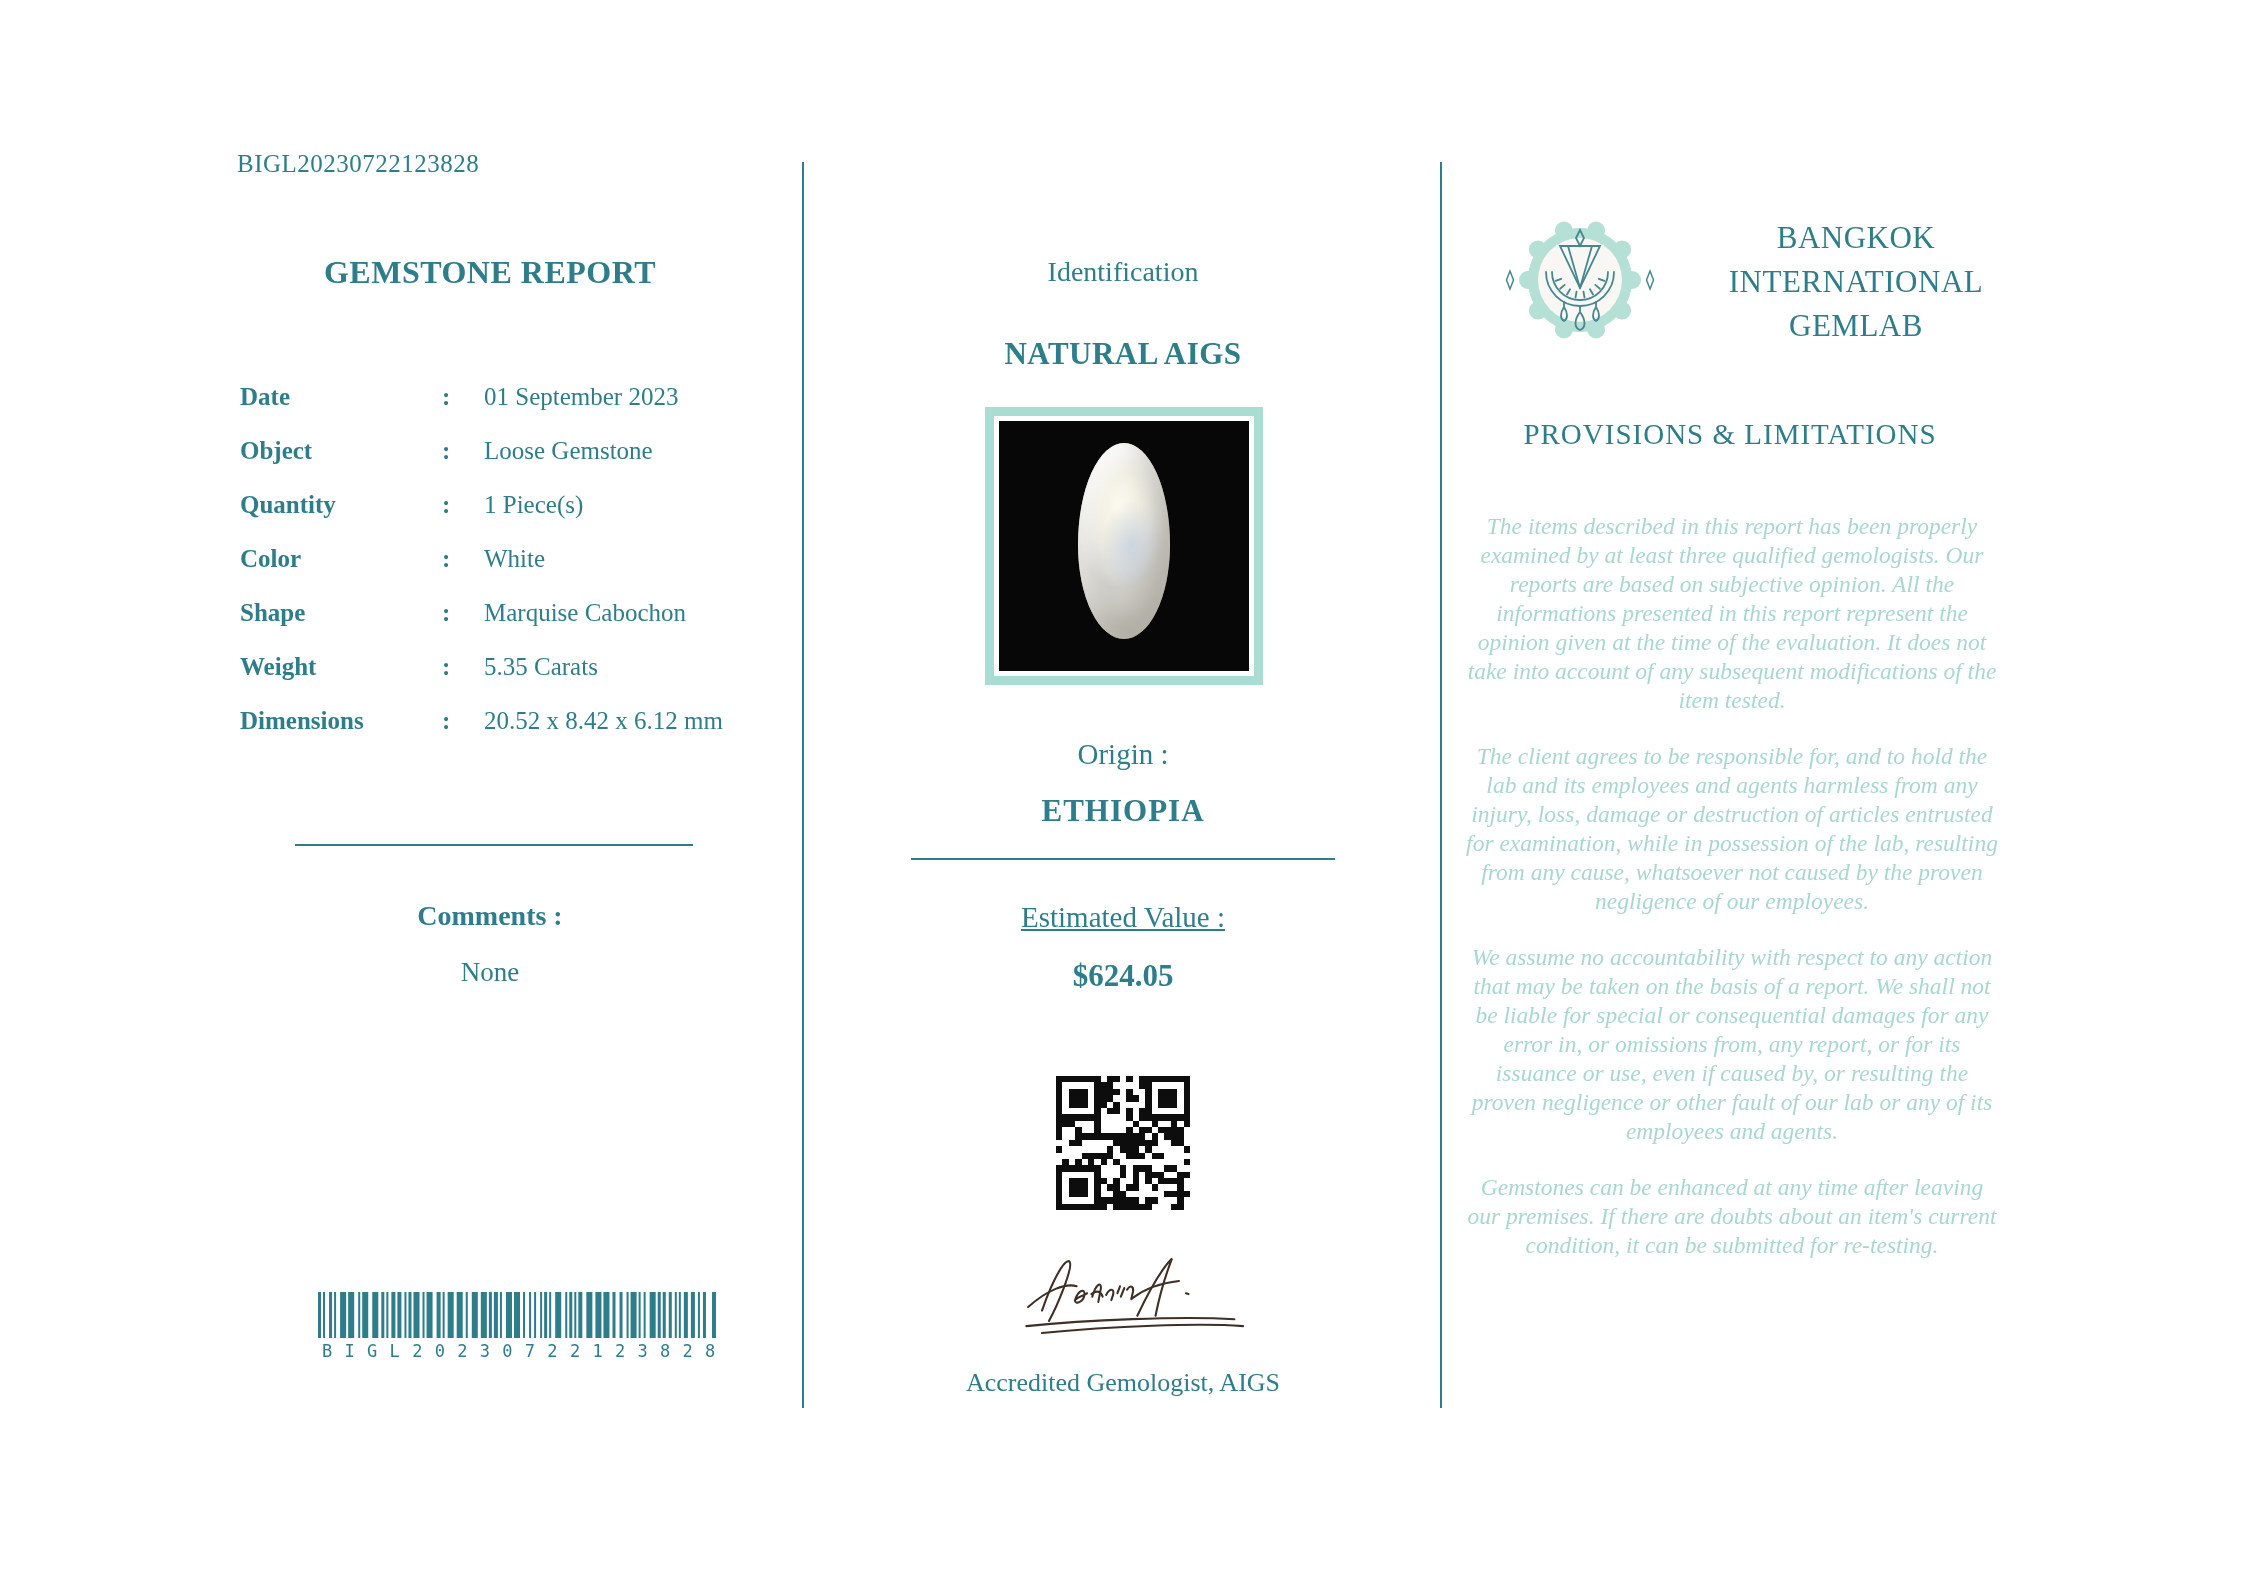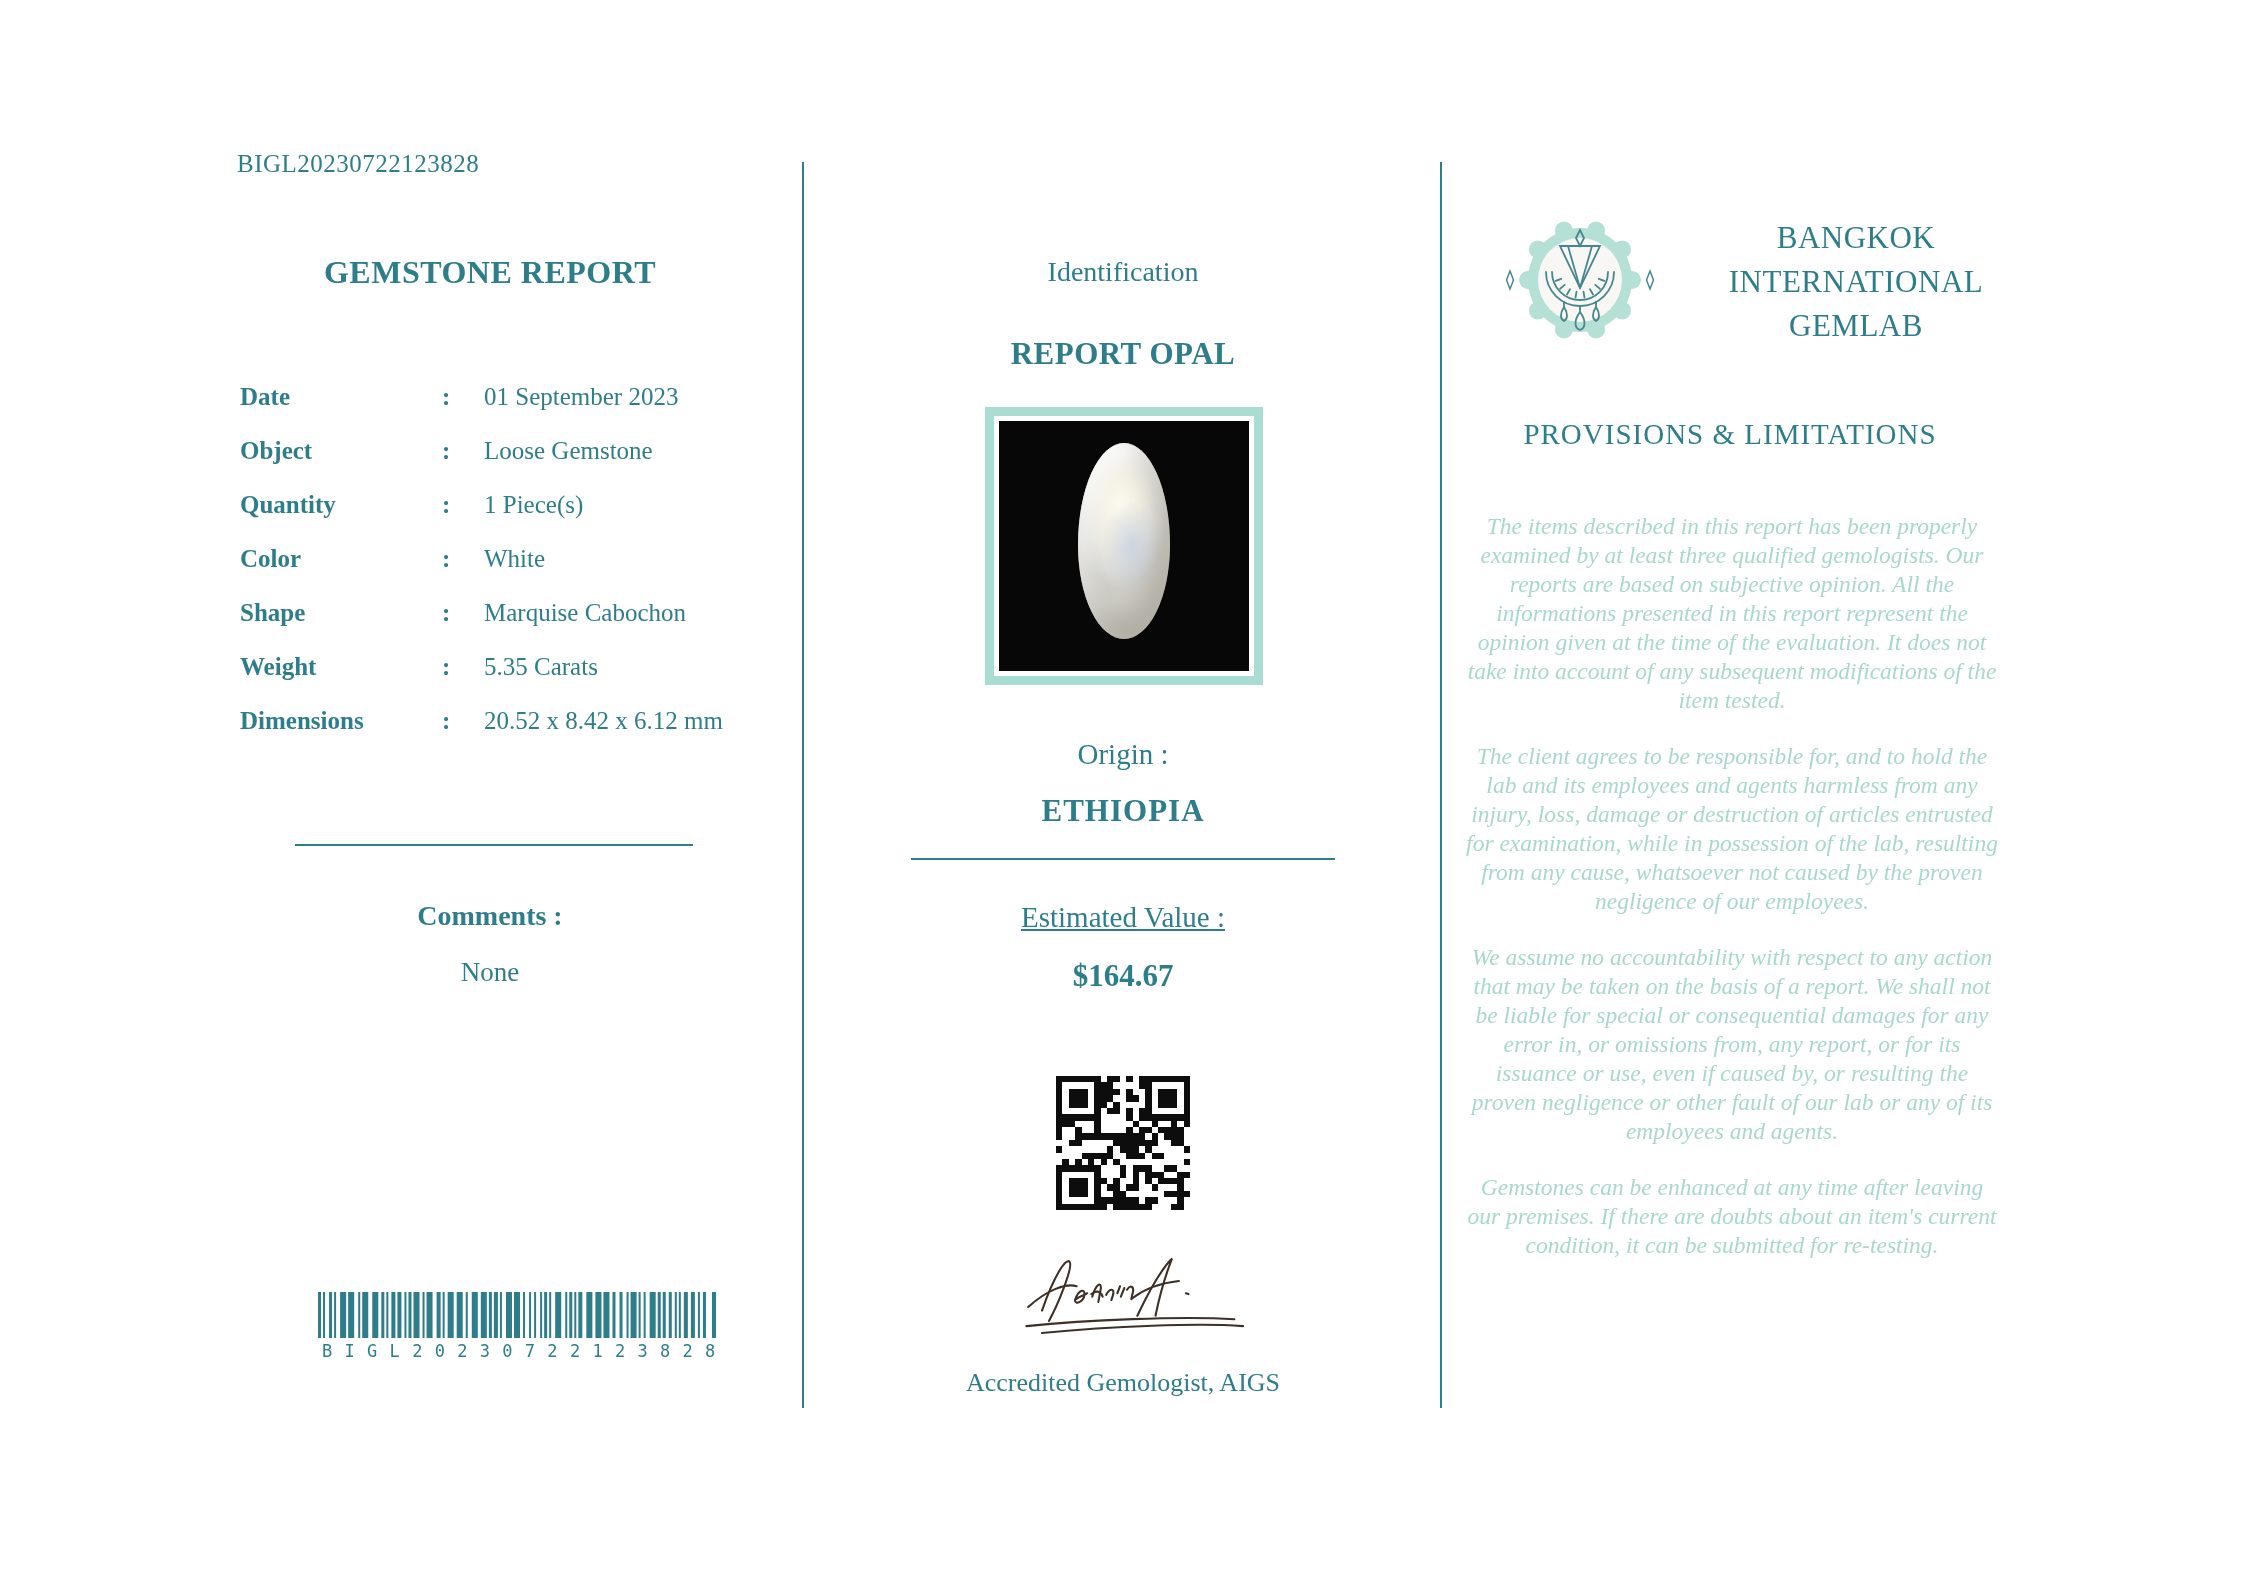--- a/index.html
+++ b/index.html
@@ -194,37 +194,37 @@
         <rect x="383" y="0" width="3" height="46"></rect>
         <rect x="392" y="0" width="4" height="46"></rect>
       </svg>
     <div class="barcode-text">BIGL20230722123828</div>
   </div>
 
   <div class="abs vrule vrule1"></div>
   <div class="abs vrule vrule2"></div>
 
   <div class="abs mid-identification center">Identification</div>
-  <div class="abs mid-opal center">REPORT OPAL</div>
+  <div class="abs mid-opal center">NATURAL AIGS</div>
 
   <div class="abs gem-photo">
     <div class="gem-photo-inner">
       <div class="opal">
         <div class="opal-sheen"></div>
       </div>
     </div>
   </div>
 
   <div class="abs mid-origin-label center">Origin :</div>
   <div class="abs mid-origin center">ETHIOPIA</div>
 
   <div class="abs mid-divider"></div>
 
   <div class="abs mid-value-label center">Estimated Value :</div>
-  <div class="abs mid-value center">$164.67</div>
+  <div class="abs mid-value center">$624.05</div>
 
   <div class="abs qr">
     <svg viewBox="0 0 21 21" width="134" height="134" fill="#0d0d0d" shape-rendering="crispEdges">
         <rect x="0" y="0" width="1" height="1"></rect>
         <rect x="1" y="0" width="1" height="1"></rect>
         <rect x="2" y="0" width="1" height="1"></rect>
         <rect x="3" y="0" width="1" height="1"></rect>
         <rect x="4" y="0" width="1" height="1"></rect>
         <rect x="5" y="0" width="1" height="1"></rect>
         <rect x="6" y="0" width="1" height="1"></rect>

